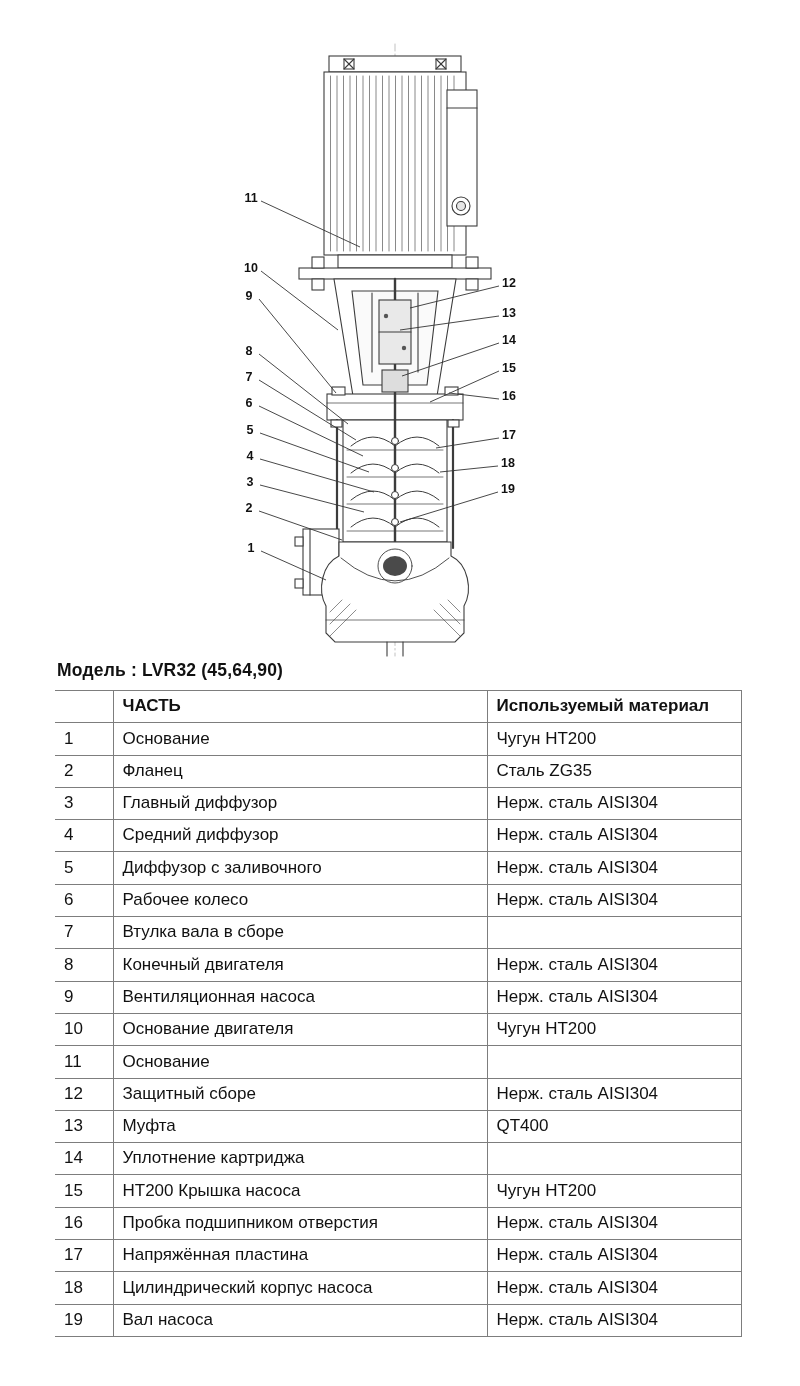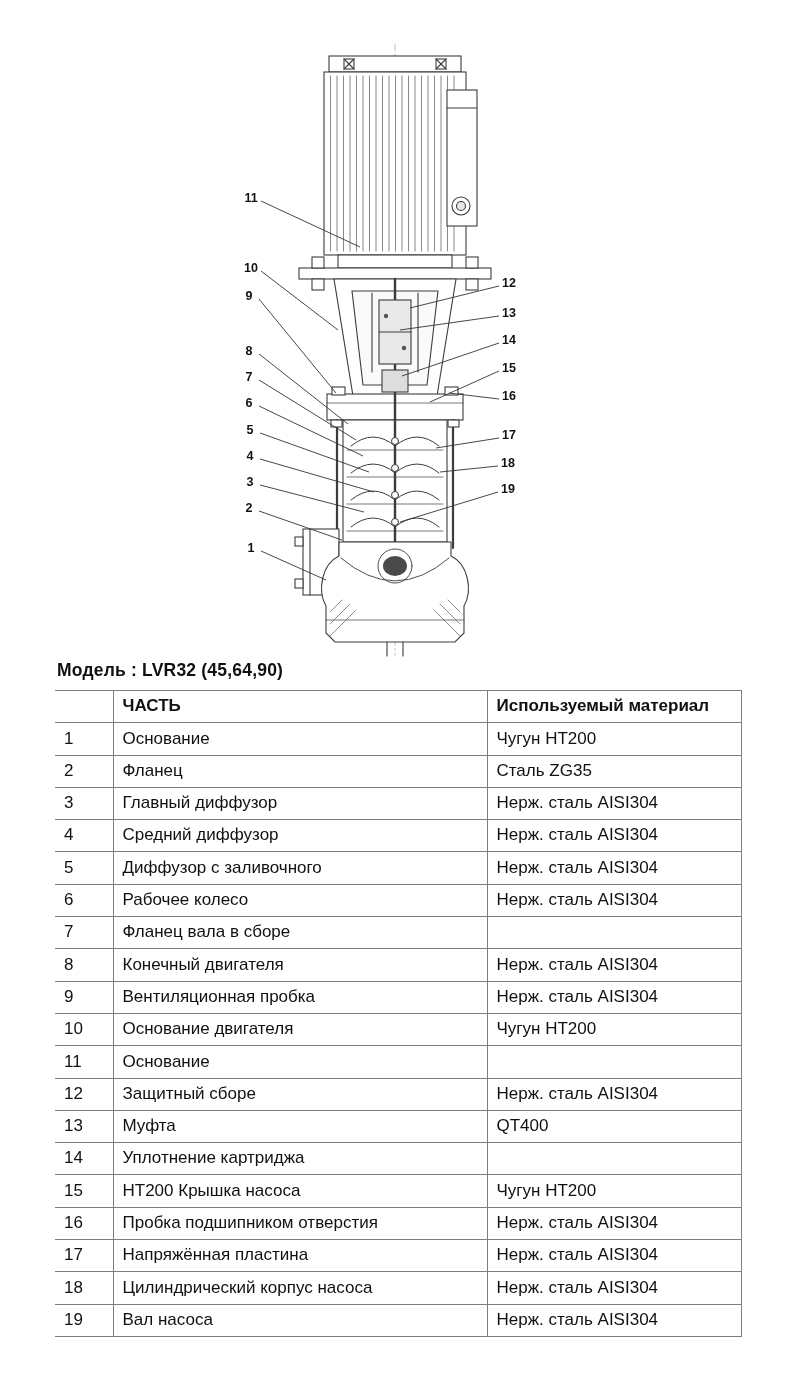--- a/index.html
+++ b/index.html
@@ -241,31 +241,31 @@
         <td class="part">Диффузор с заливочного</td>
         <td class="material">Нерж. сталь AISI304</td>
       </tr>
       <tr>
         <td class="num">6</td>
         <td class="part">Рабочее колесо</td>
         <td class="material">Нерж. сталь AISI304</td>
       </tr>
       <tr>
         <td class="num">7</td>
-        <td class="part">Фланец вала в сборе</td>
+        <td class="part">Втулка вала в сборе</td>
         <td class="material"></td>
       </tr>
       <tr>
         <td class="num">8</td>
         <td class="part">Конечный двигателя</td>
         <td class="material">Нерж. сталь AISI304</td>
       </tr>
       <tr>
         <td class="num">9</td>
-        <td class="part">Вентиляционная пробка</td>
+        <td class="part">Вентиляционная насоса</td>
         <td class="material">Нерж. сталь AISI304</td>
       </tr>
       <tr>
         <td class="num">10</td>
         <td class="part">Основание двигателя</td>
         <td class="material">Чугун HT200</td>
       </tr>
       <tr>
         <td class="num">11</td>
         <td class="part">Основание</td>

